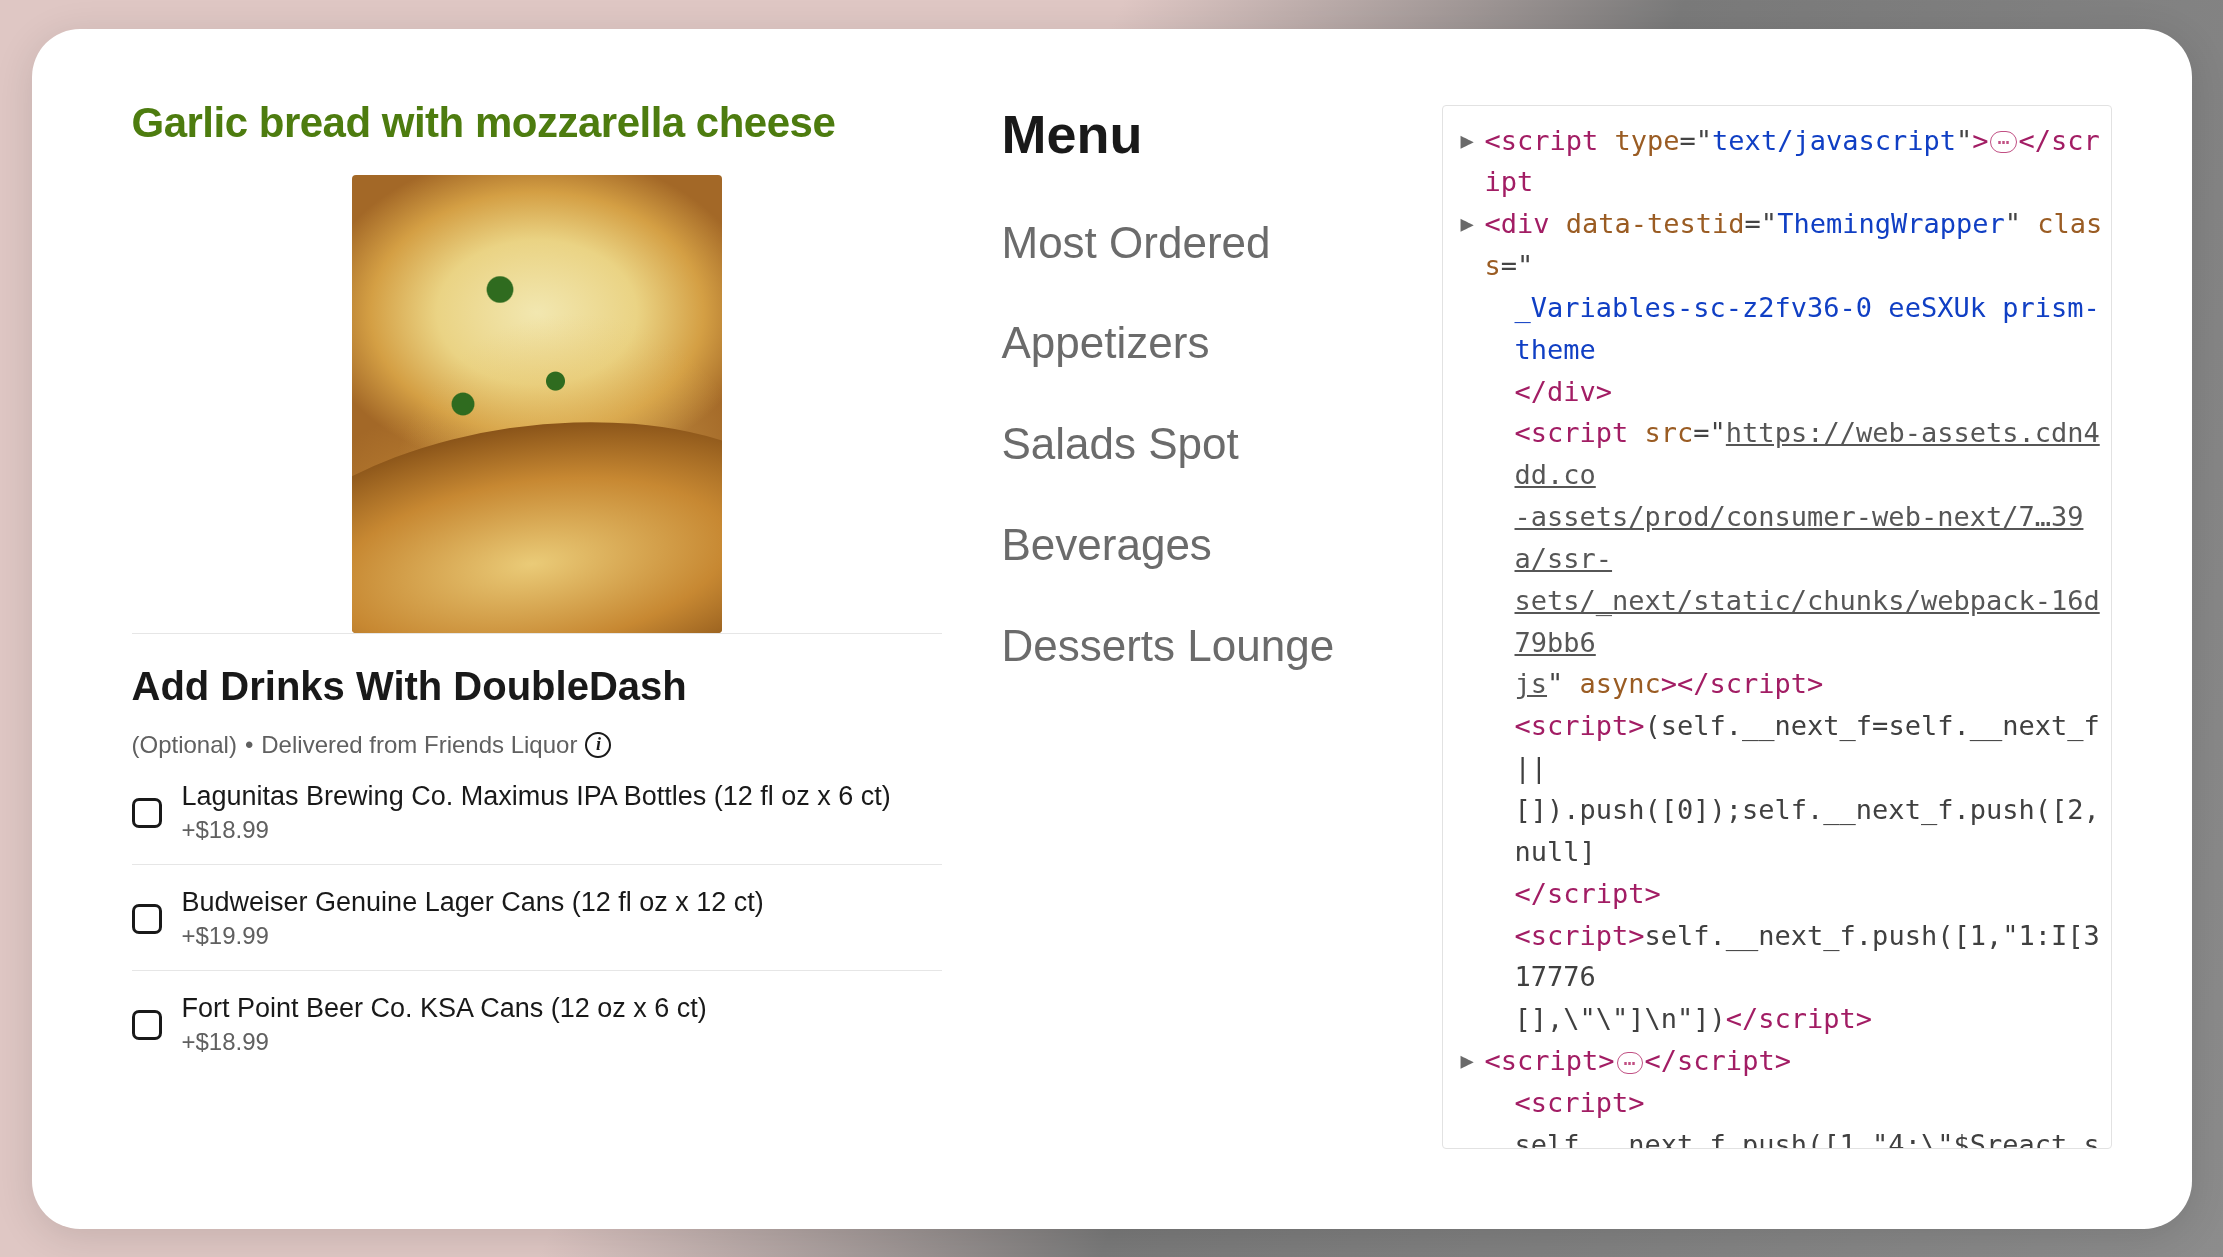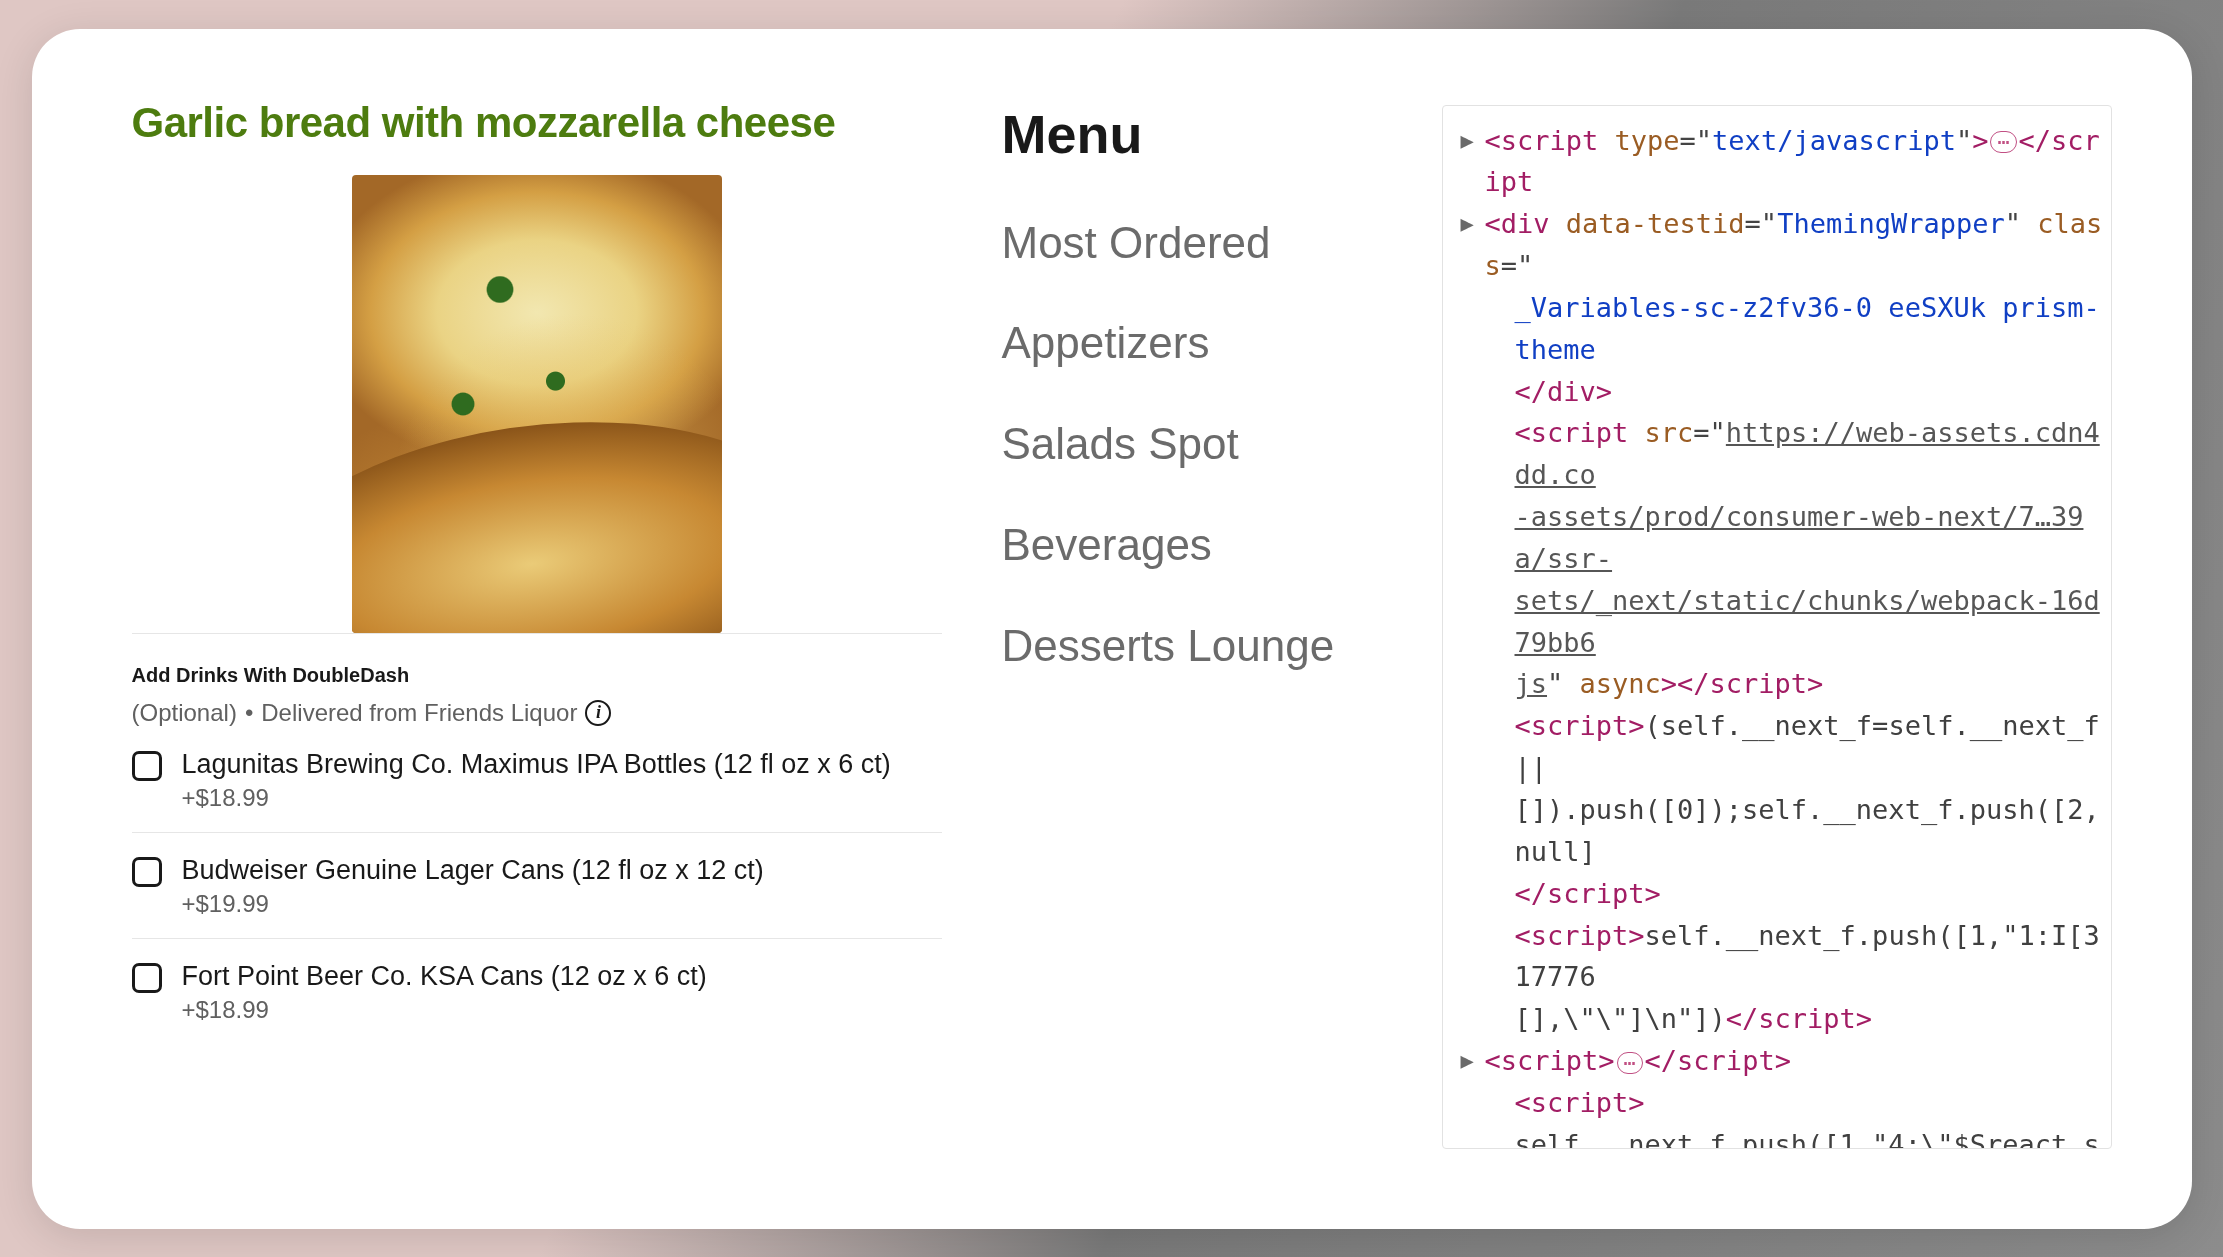--- a/index.html
+++ b/index.html
@@ -68,24 +68,24 @@
     position: absolute;
     left: -35%; right: -35%; top: 55%; bottom: -30%;
     background:
       radial-gradient(ellipse 52% 40% at 50% 40%, #eacb78 0%, #c78832 60%, #8a5419 100%);
     transform: rotate(-8deg);
     border-radius: 50% 50% 40% 40%;
   }
 
   .addon-section { margin-top: 30px; }
   .addon-title {
-    font-size: 20px;
+    font-size: 40px;
     font-weight: 700;
     color: #191919;
-    margin-bottom: 12px;
+    margin-bottom: 22px;
   }
   .addon-sub {
     display: flex;
     align-items: center;
     gap: 8px;
     font-size: 24px;
     color: #606060;
   }
   .addon-sub .dot { color: #606060; }
   .info-icon {
@@ -97,21 +97,21 @@
     justify-content: center;
     font-size: 18px;
     font-weight: 700;
     font-family: Georgia, serif;
     color: #191919;
     font-style: italic;
   }
 
   .addon-row {
     display: flex;
-    align-items: flex-start;
+    align-items: center;
     gap: 20px;
     padding: 20px 0;
     border-bottom: 1px solid #e6e6e6;
   }
   .addon-row:last-child { border-bottom: none; }
   .chk {
     width: 30px; height: 30px;
     border: 3px solid #191919;
     border-radius: 7px;
     flex-shrink: 0;

